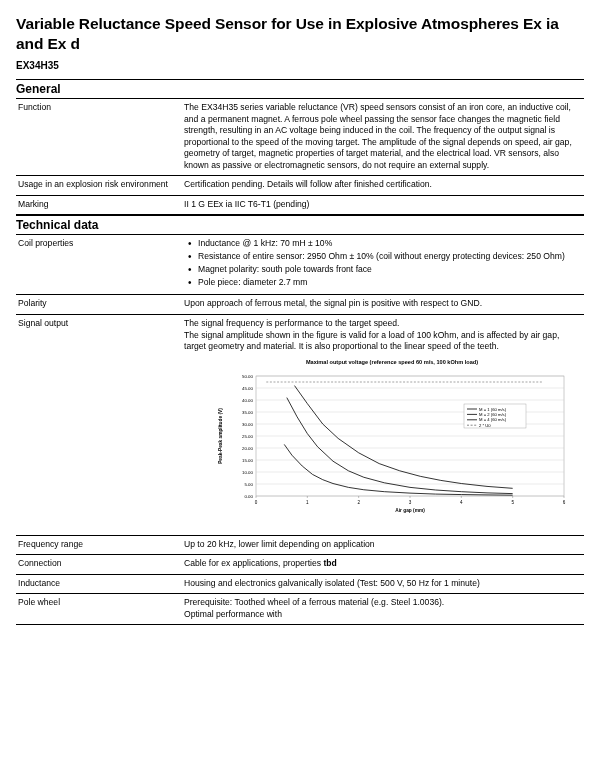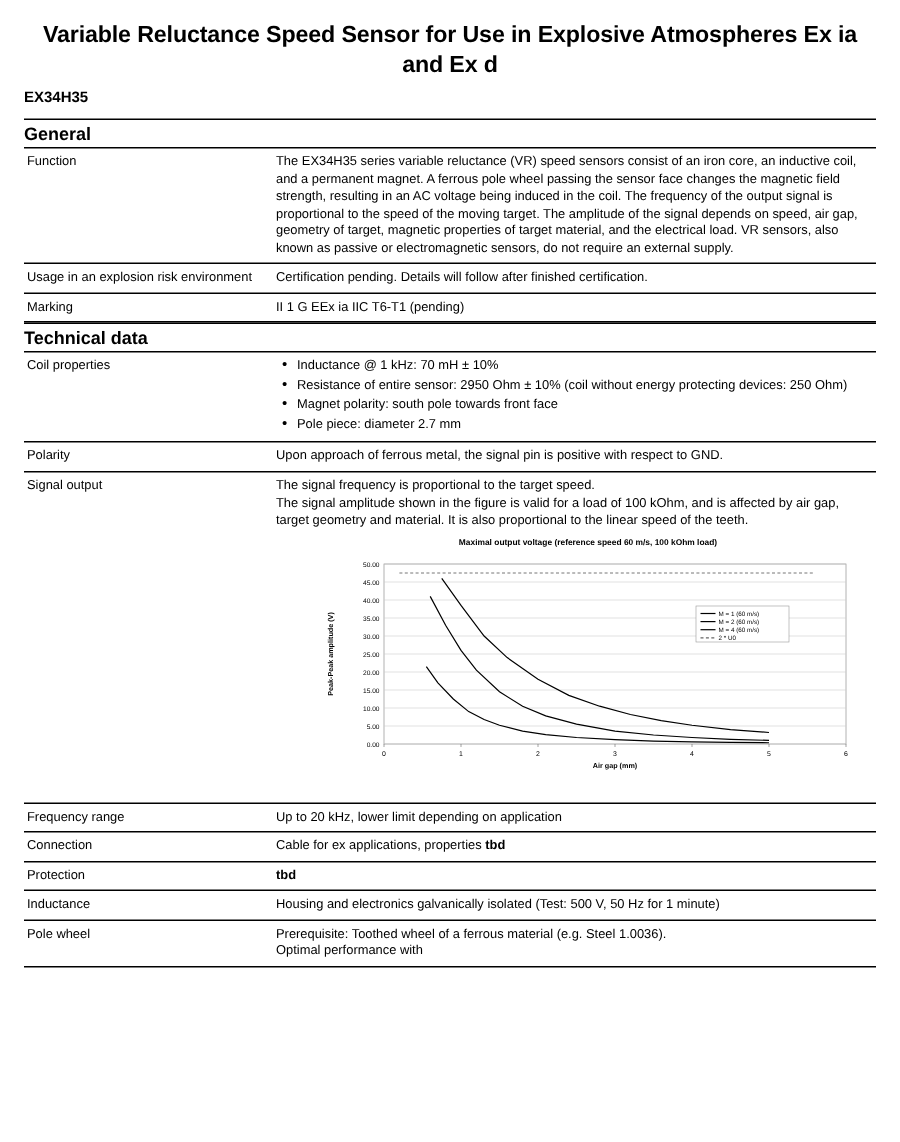--- a/index.html
+++ b/index.html
@@ -21,21 +21,20 @@
     padding: 14px 16px 0 16px;
     position: relative;
     overflow: hidden;
   }
   .doc-title {
     font-size: 15.5px;
     font-weight: bold;
     line-height: 1.30;
     margin: 0 0 0 0;
     letter-spacing: -0.1px;
-    text-align: center;
   }
   .doc-subtitle {
     font-size: 10px;
     font-weight: bold;
     margin-top: 6px;
     margin-bottom: 8px;
   }
   .section-head {
     font-size: 12px;
     font-weight: bold;
@@ -138,21 +137,21 @@
     </tr>
 
     <tr>
       <td class="label">Polarity</td>
       <td class="value">Upon approach of ferrous metal, the signal pin is positive with respect to GND.</td>
     </tr>
 
     <tr>
       <td class="label">Signal output</td>
       <td class="value">
-        <div>The signal frequency is proportional to the target speed.</div>
+        <div>The signal frequency is performance to the target speed.</div>
         <div>The signal amplitude shown in the figure is valid for a load of 100 kOhm, and is affected by air gap, target geometry and material. It is also proportional to the linear speed of the teeth.</div>
 
         <div class="chart-wrap">
           <div class="chart-title">Maximal output voltage (reference speed 60 m/s, 100 kOhm load)</div>
           <svg class="chart" id="chart-svg" width="360" height="158" viewBox="0 0 360 158">
                 <rect x="44" y="8" width="308" height="120" fill="#ffffff" stroke="#999999" stroke-width="0.5"></rect>
                 <line x1="44" y1="128" x2="352" y2="128" stroke="#cccccc" stroke-width="0.4"></line>
                 <text x="41" y="130" text-anchor="end" font-size="4.4" font-family="&quot;Liberation Sans&quot;, sans-serif" fill="#000">0.00</text>
                 <line x1="44" y1="116" x2="352" y2="116" stroke="#cccccc" stroke-width="0.4"></line>
                 <text x="41" y="118" text-anchor="end" font-size="4.4" font-family="&quot;Liberation Sans&quot;, sans-serif" fill="#000">5.00</text>
@@ -210,24 +209,20 @@
 
     <tr>
       <td class="label">Frequency range</td>
       <td class="value">Up to 20 kHz, lower limit depending on application</td>
     </tr>
     <tr>
       <td class="label">Connection</td>
       <td class="value"><span>Cable for ex applications, properties </span><b>tbd</b></td>
     </tr>
     <tr>
-      <td class="label">Protection</td>
-      <td class="value"><b>tbd</b></td>
-    </tr>
-    <tr>
       <td class="label">Inductance</td>
       <td class="value">Housing and electronics galvanically isolated (Test: 500 V, 50 Hz for 1 minute)</td>
     </tr>
     <tr>
       <td class="label">Pole wheel</td>
       <td class="value">
         <div>Prerequisite: Toothed wheel of a ferrous material (e.g. Steel 1.0036).</div>
         <div>Optimal performance with</div>
       </td>
     </tr>

